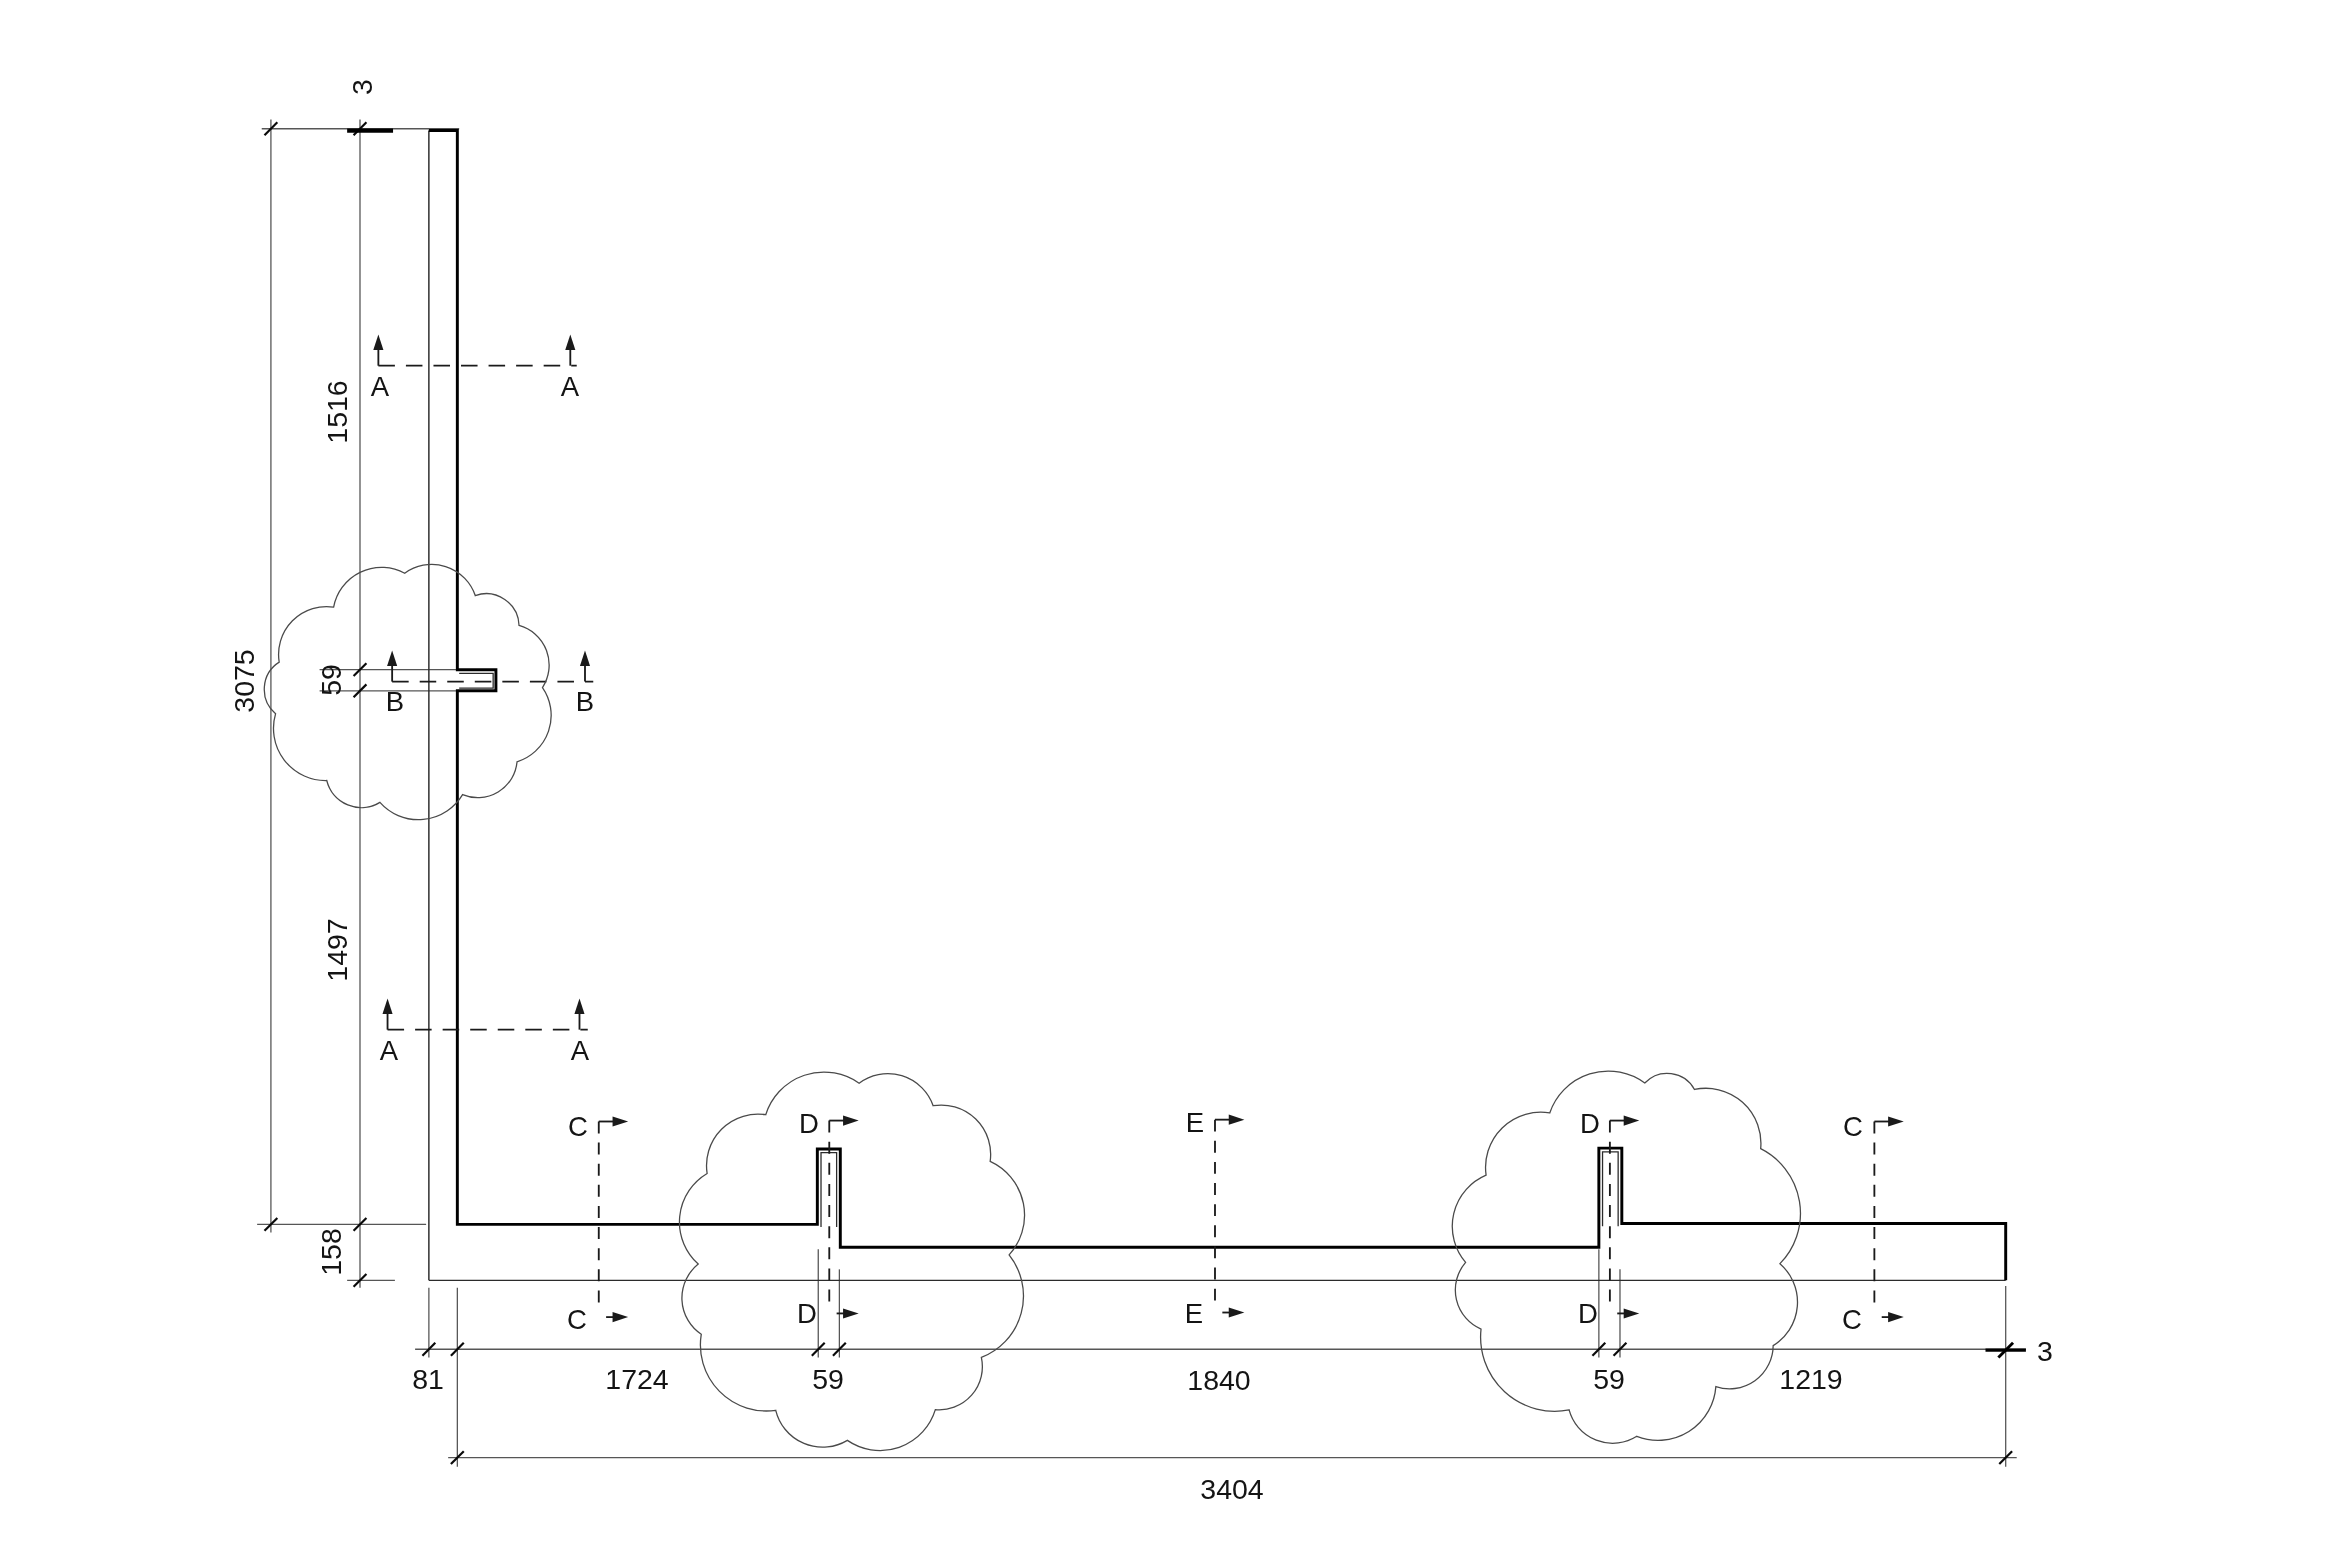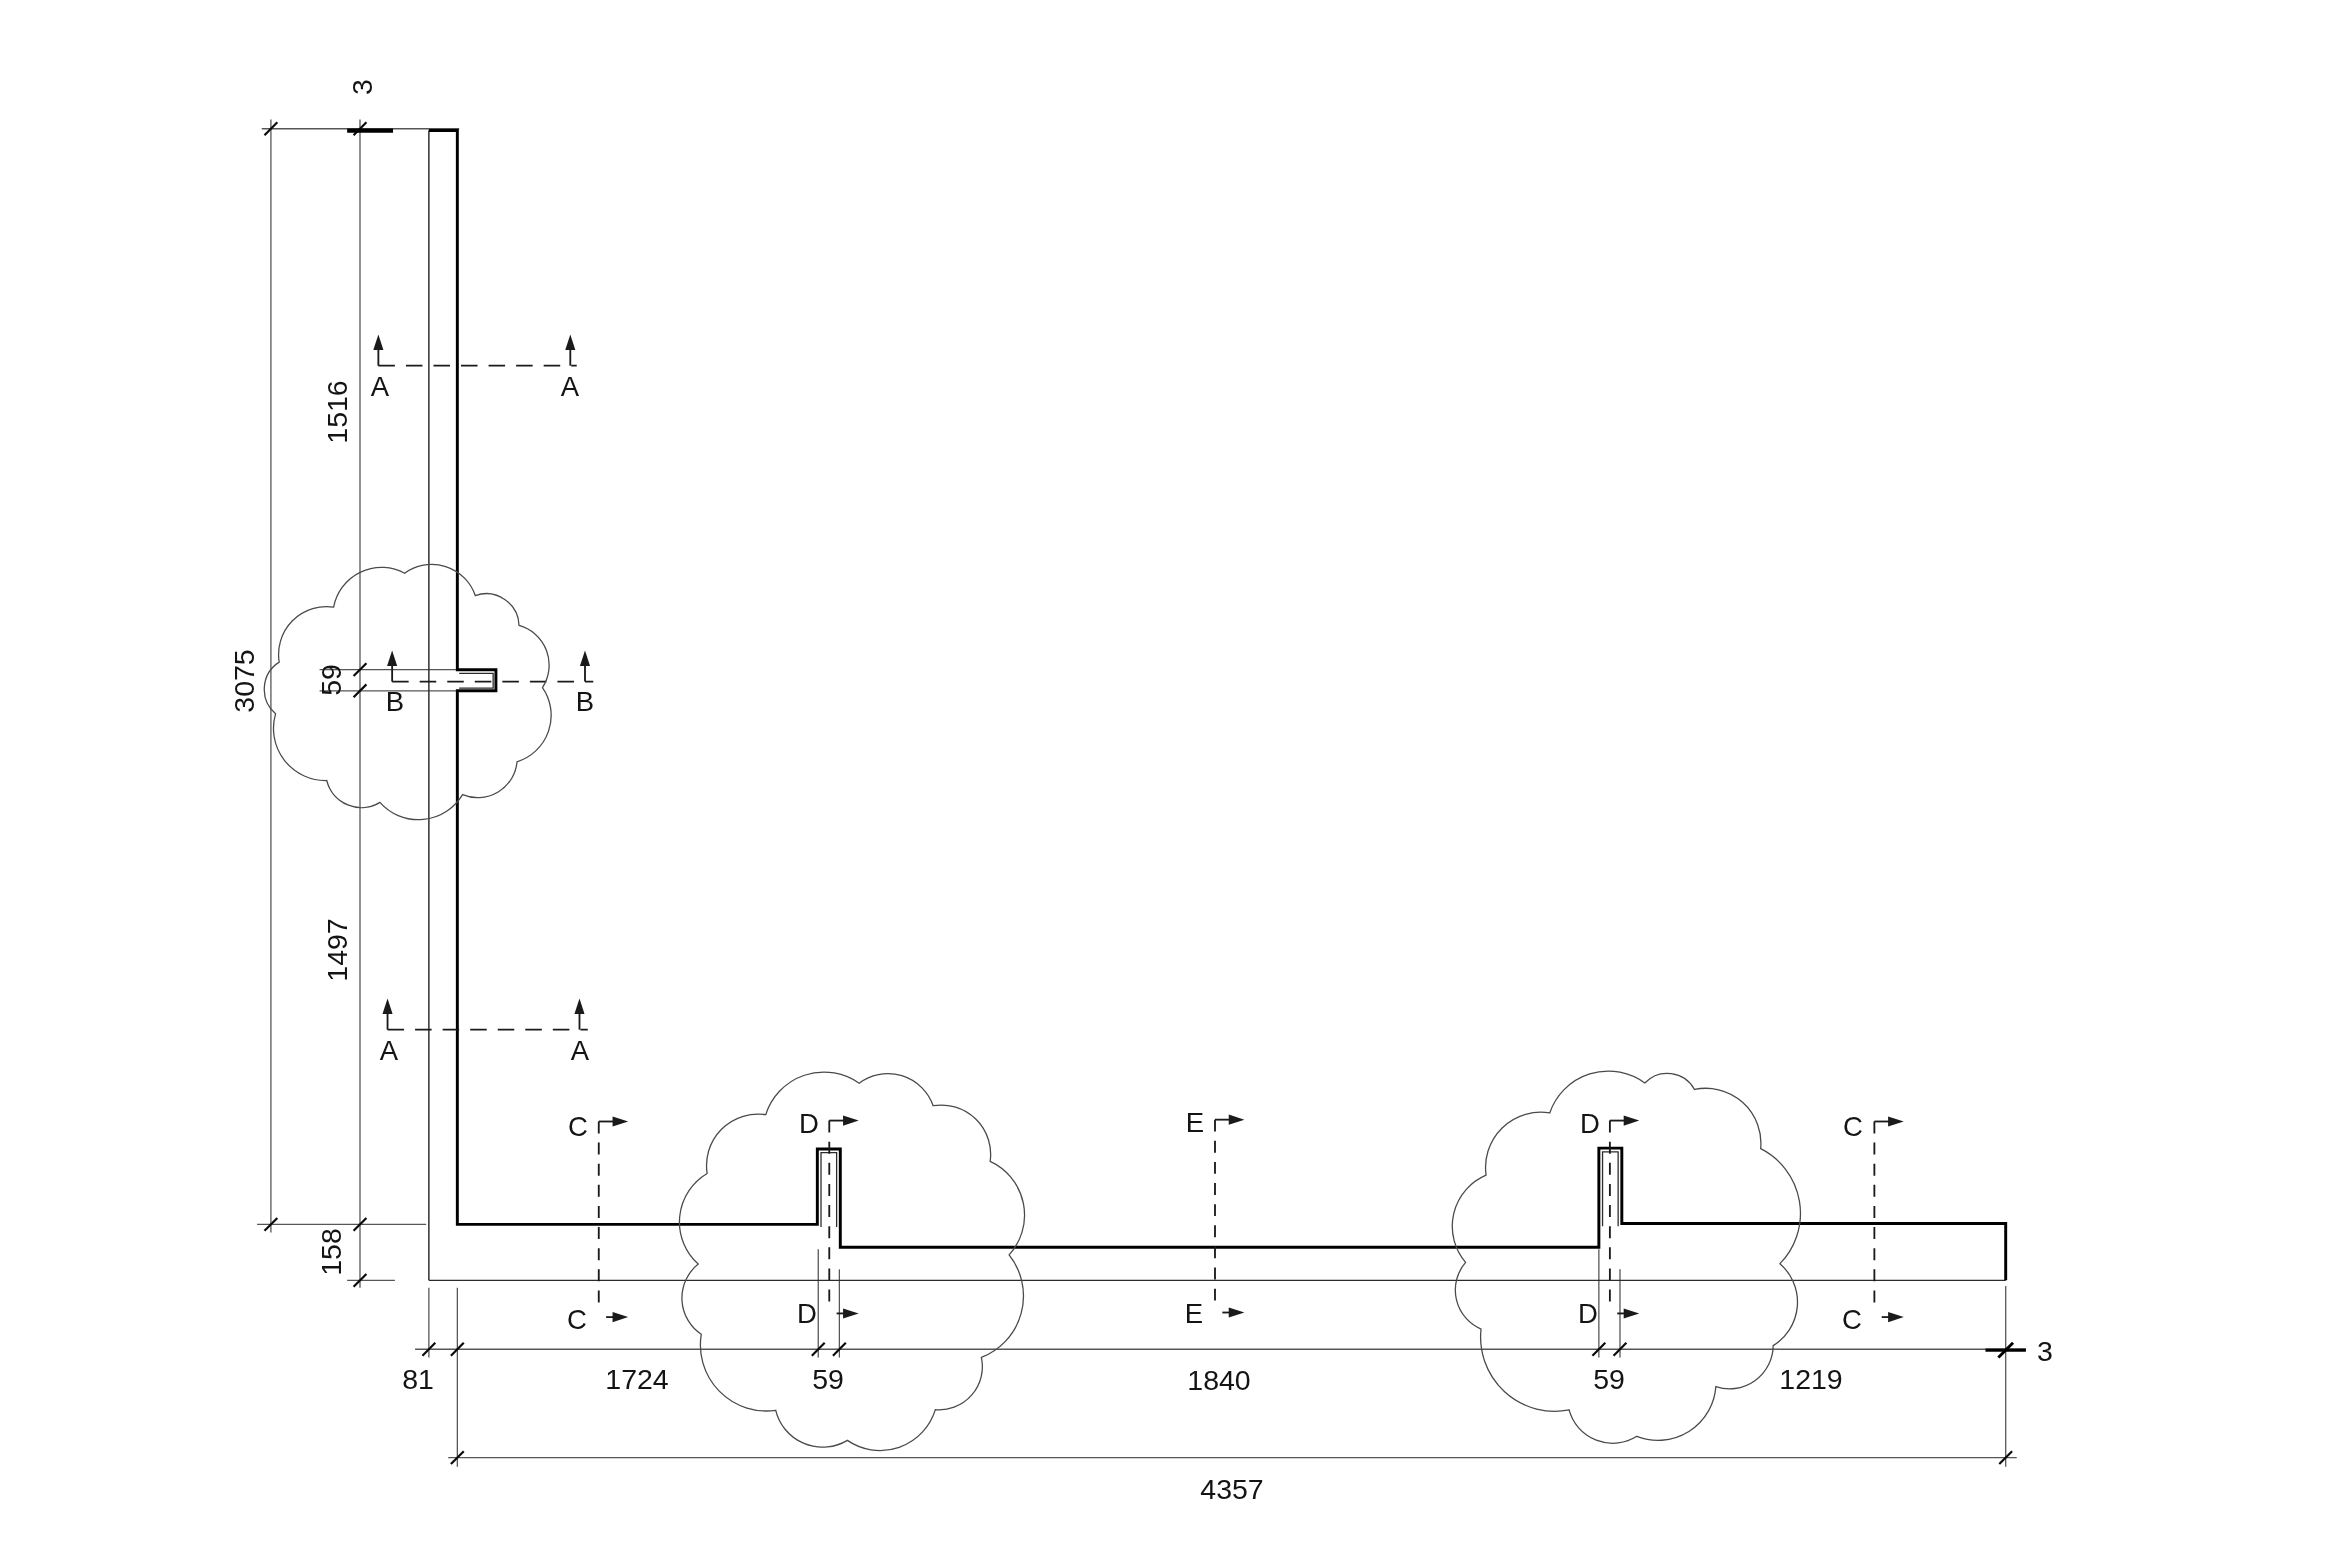--- a/index.html
+++ b/index.html
@@ -161,28 +161,28 @@
     </g>
   </svg>
 
   <span class="lbl v" style="left:362px;top:87px">3</span>
   <span class="lbl v" style="left:337px;top:412px">1516</span>
   <span class="lbl v" style="left:244px;top:681px">3075</span>
   <span class="lbl v" style="left:331px;top:680px">59</span>
   <span class="lbl v" style="left:337px;top:950px">1497</span>
   <span class="lbl v" style="left:331px;top:1252px">158</span>
 
-  <span class="lbl" style="left:418px;top:1379px">81</span>
+  <span class="lbl" style="left:428px;top:1379px">81</span>
   <span class="lbl" style="left:637px;top:1379px">1724</span>
   <span class="lbl" style="left:828px;top:1379px">59</span>
   <span class="lbl" style="left:1219px;top:1380px">1840</span>
   <span class="lbl" style="left:1609px;top:1379px">59</span>
   <span class="lbl" style="left:1811px;top:1379px">1219</span>
   <span class="lbl" style="left:2045px;top:1351px">3</span>
-  <span class="lbl" style="left:1232px;top:1489px">4357</span>
+  <span class="lbl" style="left:1232px;top:1489px">3404</span>
 
   <span class="lbl sec" style="left:380px;top:387px">A</span>
   <span class="lbl sec" style="left:570px;top:387px">A</span>
   <span class="lbl sec" style="left:389px;top:1051px">A</span>
   <span class="lbl sec" style="left:580px;top:1051px">A</span>
   <span class="lbl sec" style="left:395px;top:702px">B</span>
   <span class="lbl sec" style="left:585px;top:702px">B</span>
   <span class="lbl sec" style="left:578px;top:1127px">C</span>
   <span class="lbl sec" style="left:577px;top:1320px">C</span>
   <span class="lbl sec" style="left:1853px;top:1127px">C</span>

